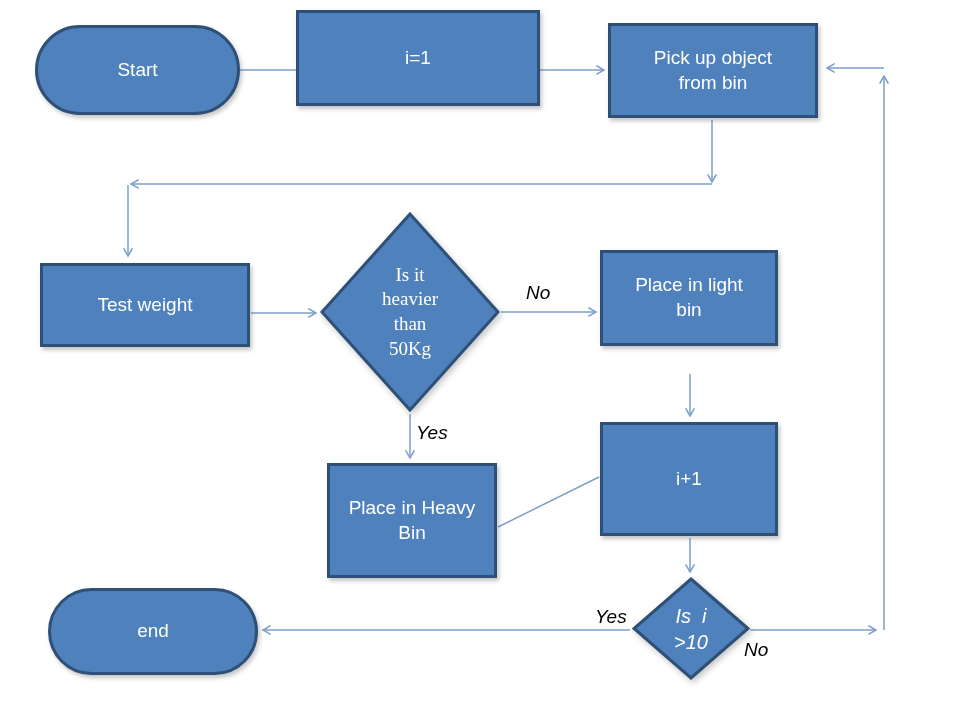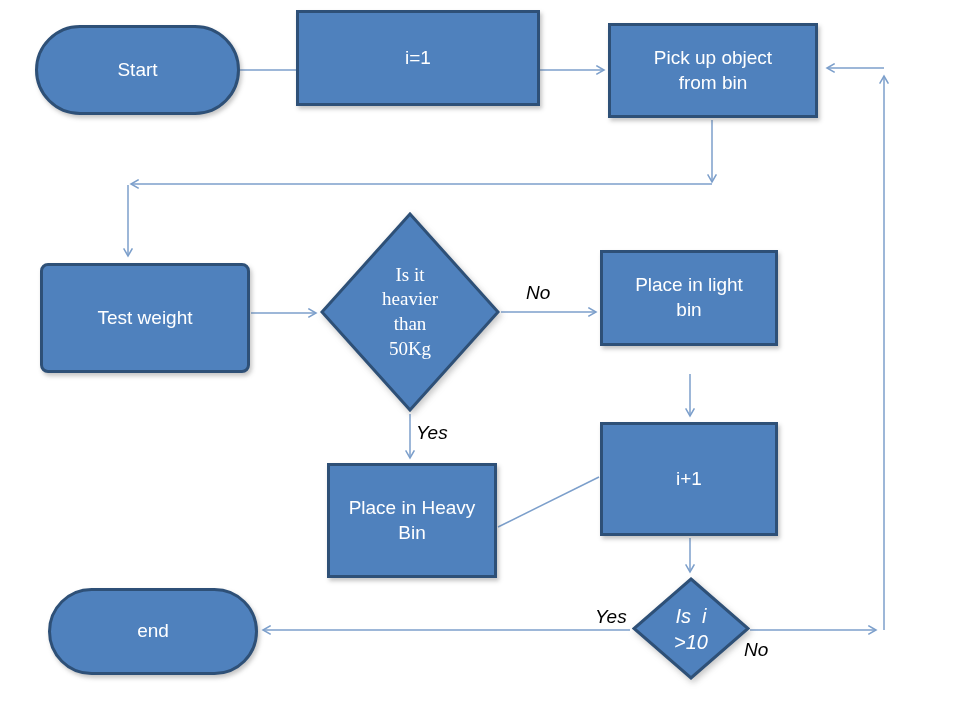--- a/index.html
+++ b/index.html
@@ -120,21 +120,21 @@
 
   <div class="node" style="left:296px; top:10px; width:244px; height:96px;">
     <span>i=1</span>
   </div>
 
   <div class="node" style="left:608px; top:23px; width:210px; height:95px;">
     <span>Pick up object
 from bin</span>
   </div>
 
-  <div class="node" style="left:40px; top:263px; width:210px; height:110px;border-radius:8px;">
+  <div class="node" style="left:40px; top:263px; width:210px; height:84px;">
     <span>Test weight</span>
   </div>
 
   <div class="diamond-wrap" style="left:320px; top:212px; width:180px; height:200px;font-family:Liberation Serif, serif;">
     <svg width="180" height="200" viewBox="0 0 180 200">
       <polygon class="diamond-shape" points="90,2 178,100 90,198 2,100"></polygon>
     </svg>
     <div class="diamond-label">Is it
 heavier
 than

